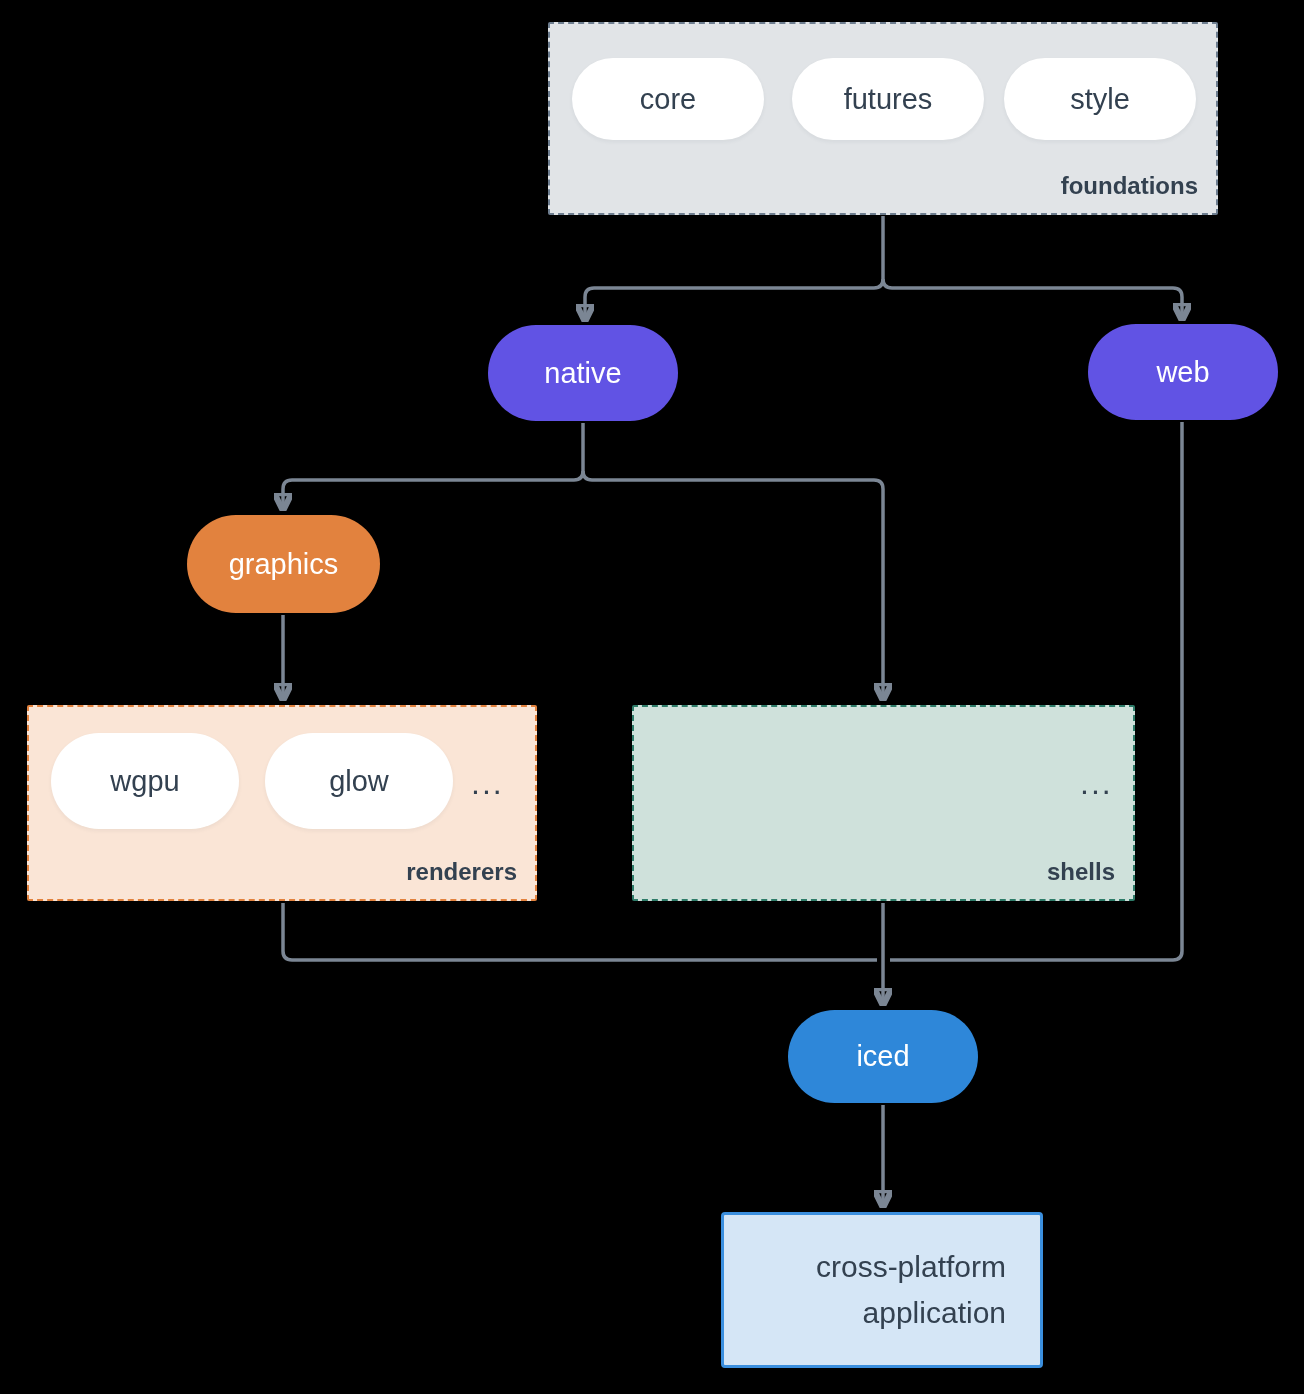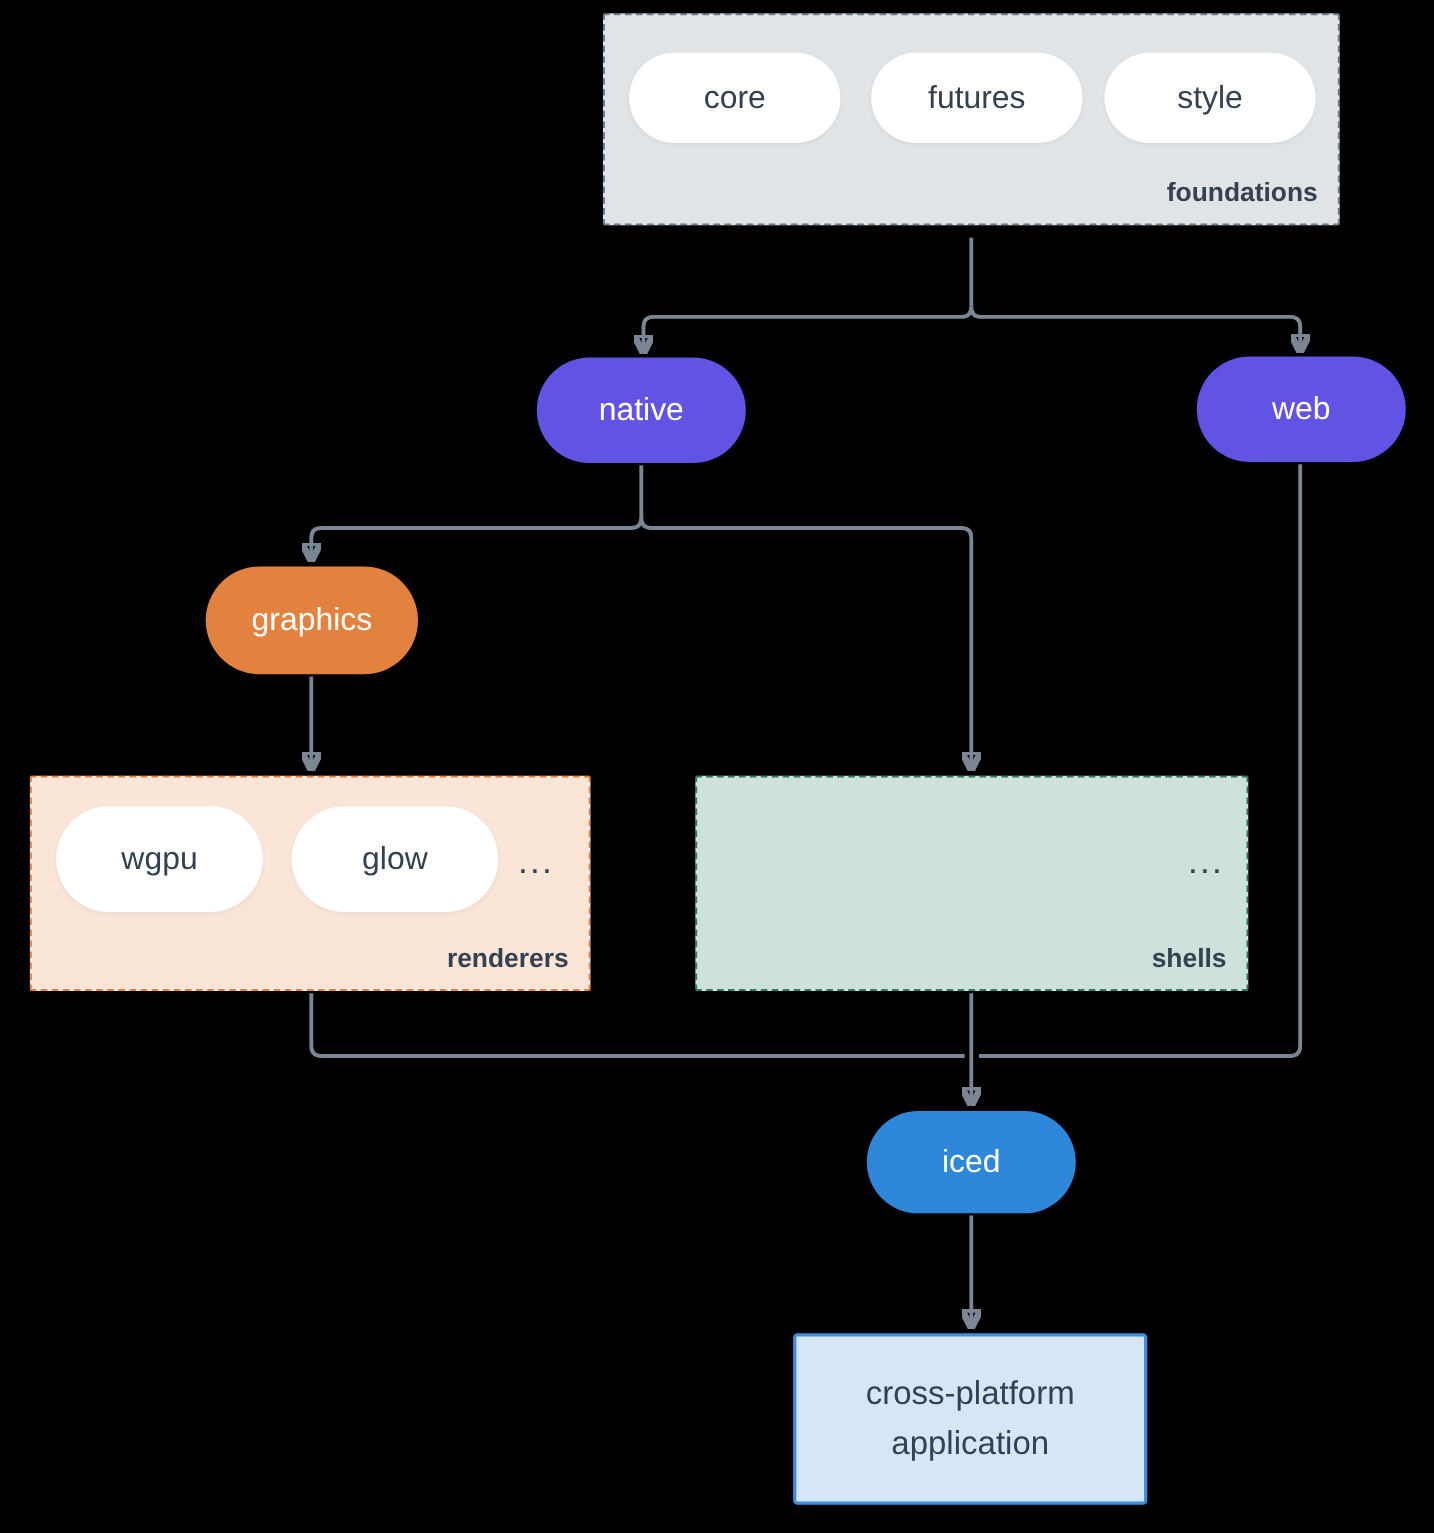--- a/index.html
+++ b/index.html
@@ -42,21 +42,21 @@
     position: absolute;
     border-radius: 2px;
     box-sizing: border-box;
   }
   .group .glabel {
     position: absolute; right: 18px; bottom: 13px;
     font-size: 24px; color: var(--text-dark, #334150); font-weight: bold;
   }
   .group .pill { position: absolute; }
   #foundations {
-    left: 548px; top: 12px; width: 670px; height: 193px;
+    left: 548px; top: 22px; width: 670px; height: 193px;
     background: var(--foundations-fill, #e1e4e7);
     border: 2px dashed var(--foundations-border, #6e7e90);
   }
   #foundations .pill { top: 34px; width: 192px; height: 82px; }
   #renderers {
     left: 27px; top: 705px; width: 510px; height: 196px;
     background: var(--renderers-fill, #fae5d6);
     border: 2px dashed var(--renderers-border, #e2823e);
   }
   #shells {
@@ -77,21 +77,21 @@
   #web      { left: 1088px; top: 324px;  width: 190px; height: 96px; }
   #graphics { left: 187px;  top: 515px;  width: 193px; height: 98px; }
   #iced     { left: 788px;  top: 1010px; width: 190px; height: 93px; }
 
   #application {
     position: absolute; left: 721px; top: 1212px;
     width: 322px; height: 156px; box-sizing: border-box;
     background: var(--app-fill, #d5e6f6);
     border: 3px solid var(--app-border, #3b8fde);
     border-radius: 4px;
-    display: flex; align-items: center; justify-content: center; text-align: center;
+    display: flex; align-items: center; justify-content: center; text-align: right;
     font-size: 30px; line-height: 1.55; color: var(--text-dark, #334150);
     padding: 0 34px;
   }
 </style>
 </head>
 <body>
 
 <div id="canvas">
 
   <svg id="edges" viewBox="0 0 1304 1394" xmlns="http://www.w3.org/2000/svg">

